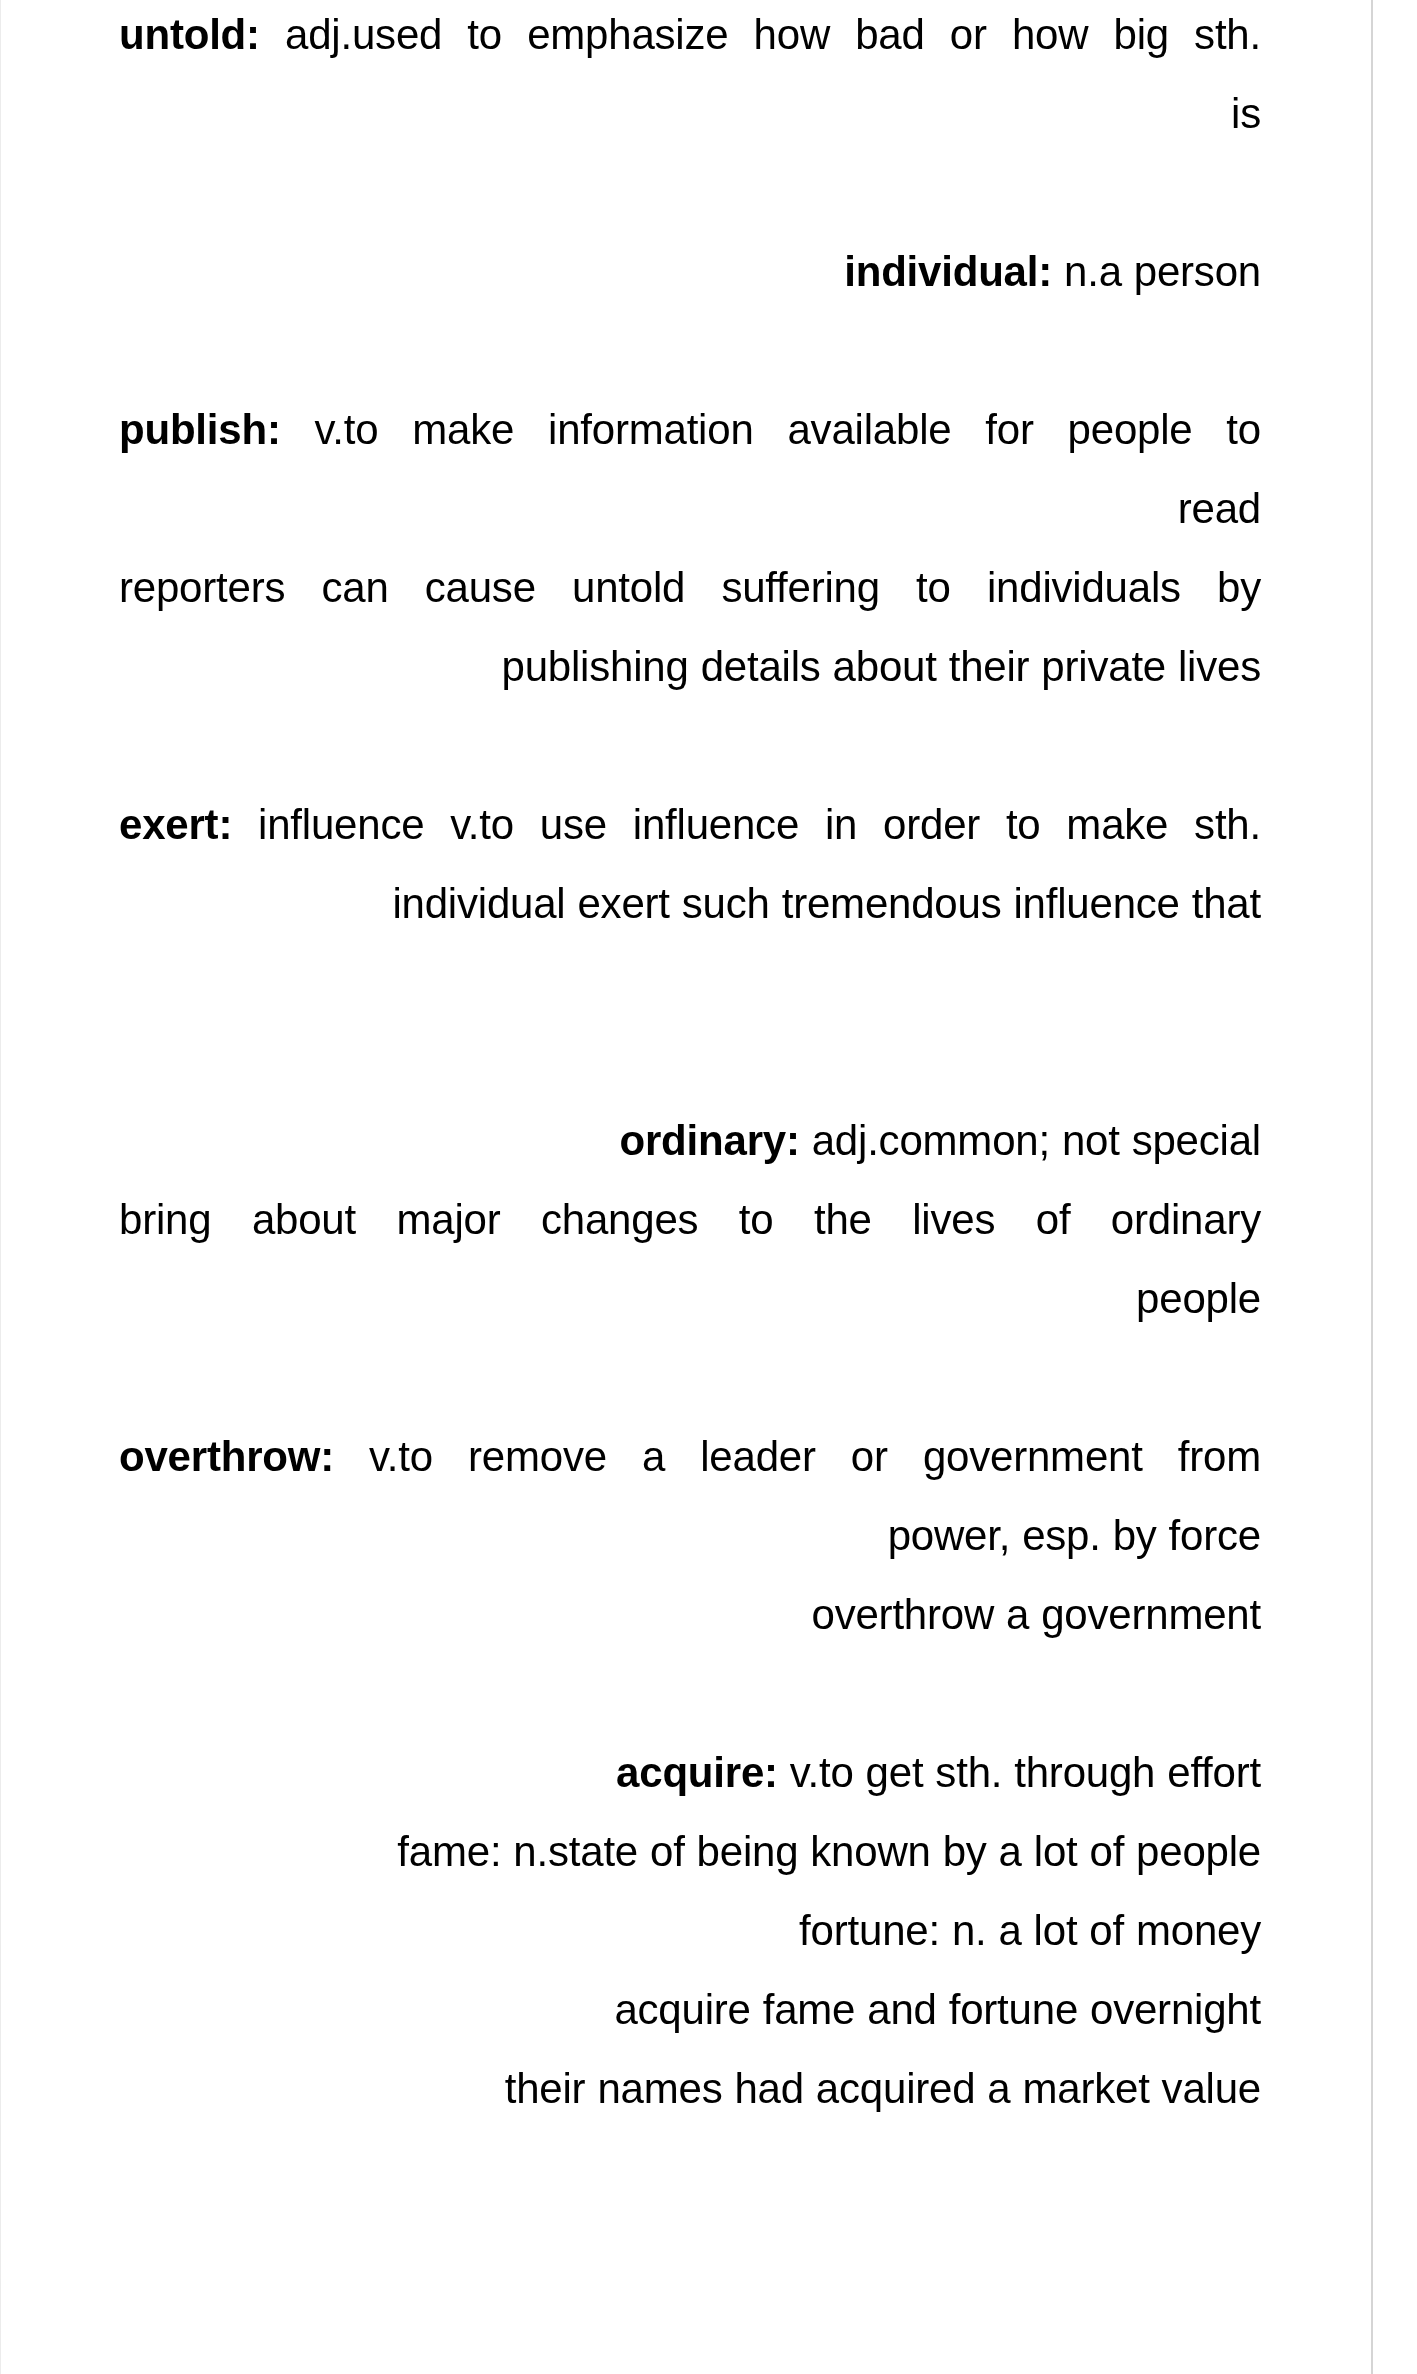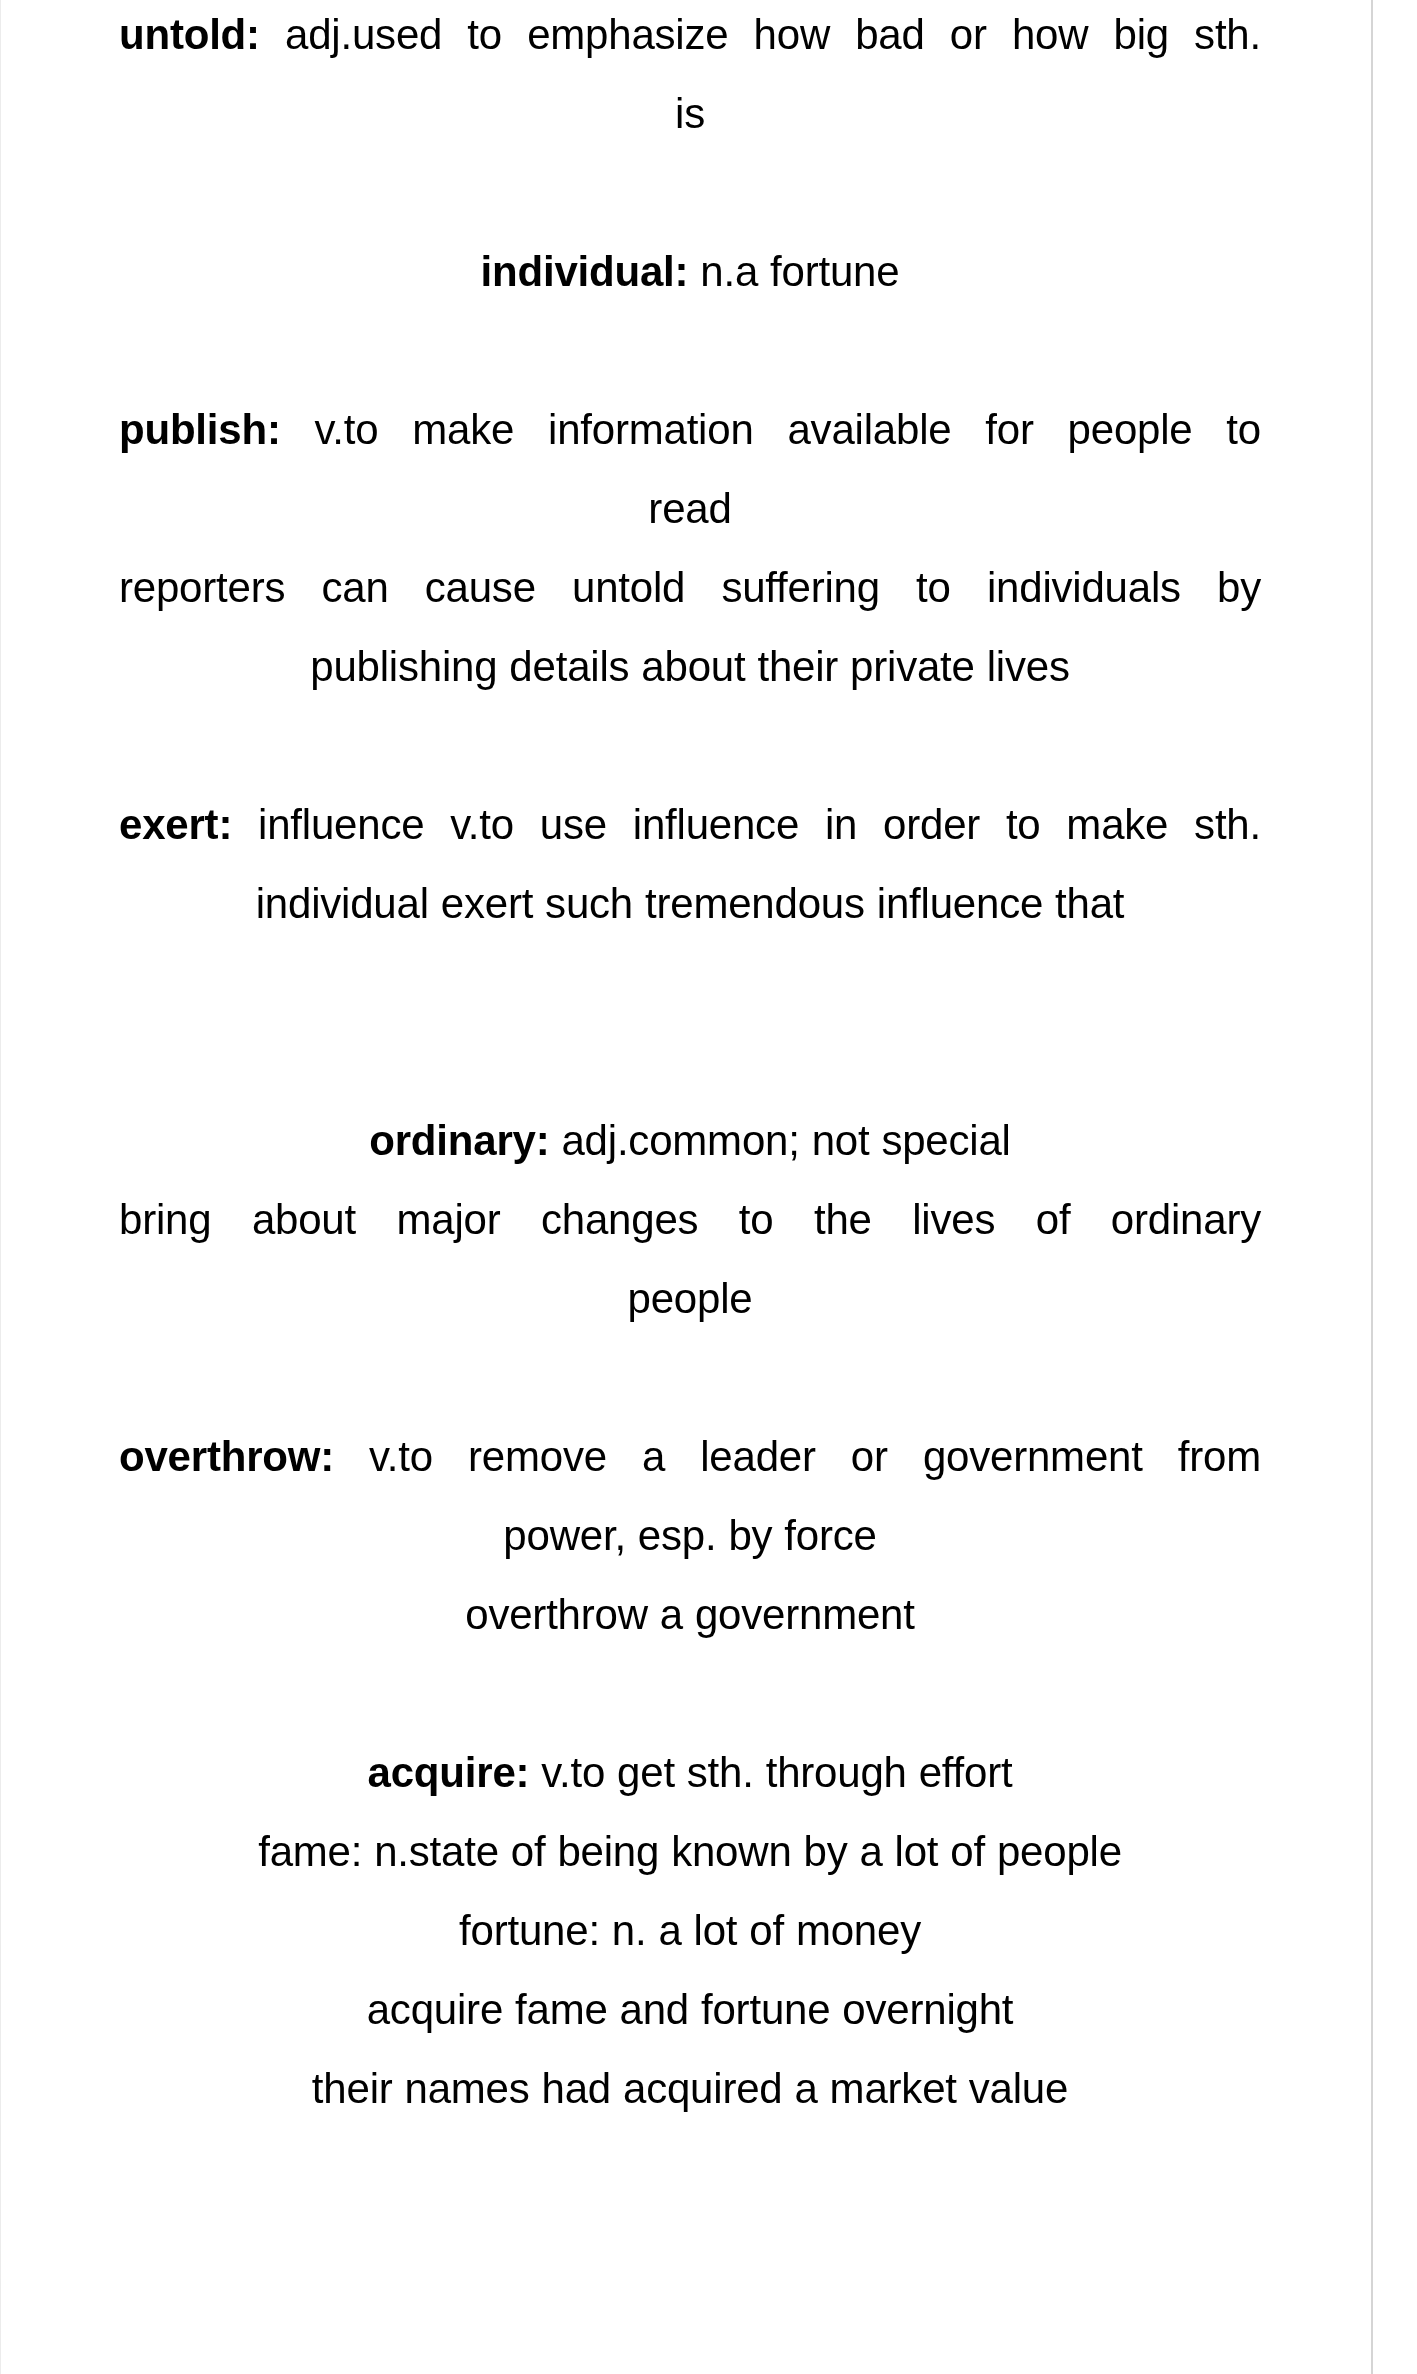--- a/index.html
+++ b/index.html
@@ -27,21 +27,21 @@
     right: 0;
     width: 2px;
     height: 100%;
     background: #d5d5d5;
   }
   .lines {
     margin-top: -5px;
   }
   .line {
     min-height: 79px;
-    text-align: center;
+    text-align: right;
     letter-spacing: -0.2px;
     word-spacing: 0.5px;
   }
   .line.justify {
     text-align: justify;
     text-align-last: justify;
     text-justify: inter-word;
   }
   .blank {
     height: 79px;
@@ -54,21 +54,21 @@
   }
 </style>
 </head>
 <body>
 
 <main class="page">
   <div class="lines" id="lines">
       <div class="line justify"><span class="term">untold:</span><span> adj.used to emphasize how bad or how big sth.</span></div>
       <div class="line"><span>is</span></div>
       <div class="blank"></div>
-      <div class="line"><span class="term">individual:</span><span> n.a fortune</span></div>
+      <div class="line"><span class="term">individual:</span><span> n.a person</span></div>
       <div class="blank"></div>
       <div class="line justify"><span class="term">publish:</span><span> v.to make information available for people to</span></div>
       <div class="line"><span>read</span></div>
       <div class="line justify"><span>reporters can cause untold suffering to individuals by</span></div>
       <div class="line"><span>publishing details about their private lives</span></div>
       <div class="blank"></div>
       <div class="line justify"><span class="term">exert:</span><span> influence v.to use influence in order to make sth.</span></div>
       <div class="line"><span>individual exert such tremendous influence that</span></div>
       <div class="blank"></div>
       <div class="blank"></div>

